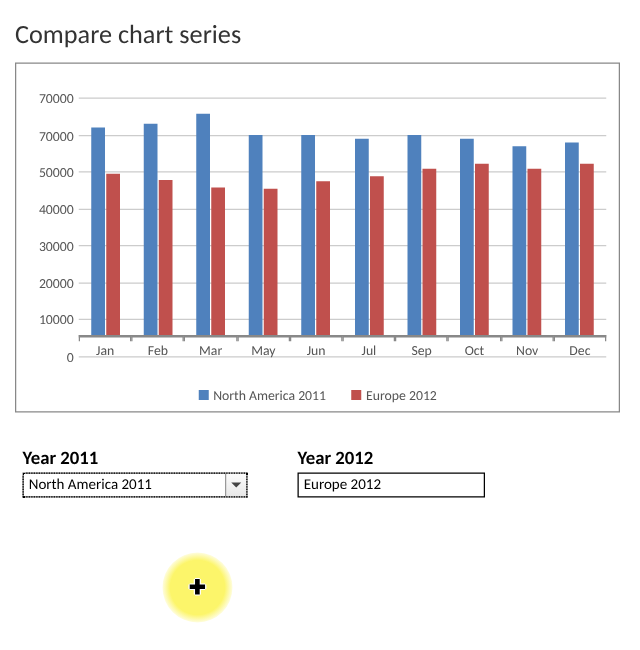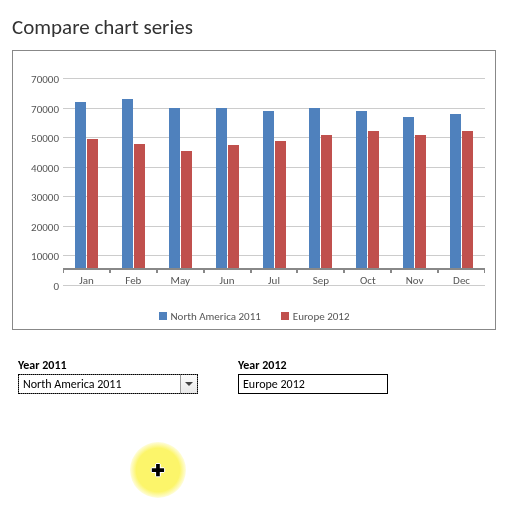--- a/index.html
+++ b/index.html
@@ -102,21 +102,21 @@
   .swatch.s1 { background: #c0504d; }
 
   .controls {
     display: flex;
     gap: 40px;
     margin-top: 28px;
     margin-left: 6px;
   }
   .ctrl-label {
     font-weight: 700;
-    font-size: 12px;
+    font-size: 15px;
     margin-bottom: 2px;
   }
   .combo {
     display: flex;
     align-items: stretch;
     border: 1px solid #666;
     width: 180px;
     height: 20px;
     box-sizing: border-box;
     font-size: 12px;
@@ -205,20 +205,25 @@
       <div class="bars">
         <div class="group">
           <div class="bar s0" style="height: 80%;"></div>
           <div class="bar s1" style="height: 62.1429%;"></div>
           <div class="x-label">Jan<div class="tick" style="left: 0px;"></div><div class="tick" style="right: 0px;"></div></div>
         </div>
         <div class="group">
           <div class="bar s0" style="height: 81.4286%;"></div>
           <div class="bar s1" style="height: 60%;"></div>
           <div class="x-label">Feb<div class="tick" style="left: 0px;"></div><div class="tick" style="right: 0px;"></div></div>
+        </div>
+        <div class="group">
+          <div class="bar s0" style="height: 85.7143%;"></div>
+          <div class="bar s1" style="height: 57.1429%;"></div>
+          <div class="x-label">Mar<div class="tick" style="left: 0px;"></div><div class="tick" style="right: 0px;"></div></div>
         </div>
         <div class="group">
           <div class="bar s0" style="height: 77.1429%;"></div>
           <div class="bar s1" style="height: 56.4286%;"></div>
           <div class="x-label">May<div class="tick" style="left: 0px;"></div><div class="tick" style="right: 0px;"></div></div>
         </div>
         <div class="group">
           <div class="bar s0" style="height: 77.1429%;"></div>
           <div class="bar s1" style="height: 59.2857%;"></div>
           <div class="x-label">Jun<div class="tick" style="left: 0px;"></div><div class="tick" style="right: 0px;"></div></div>

